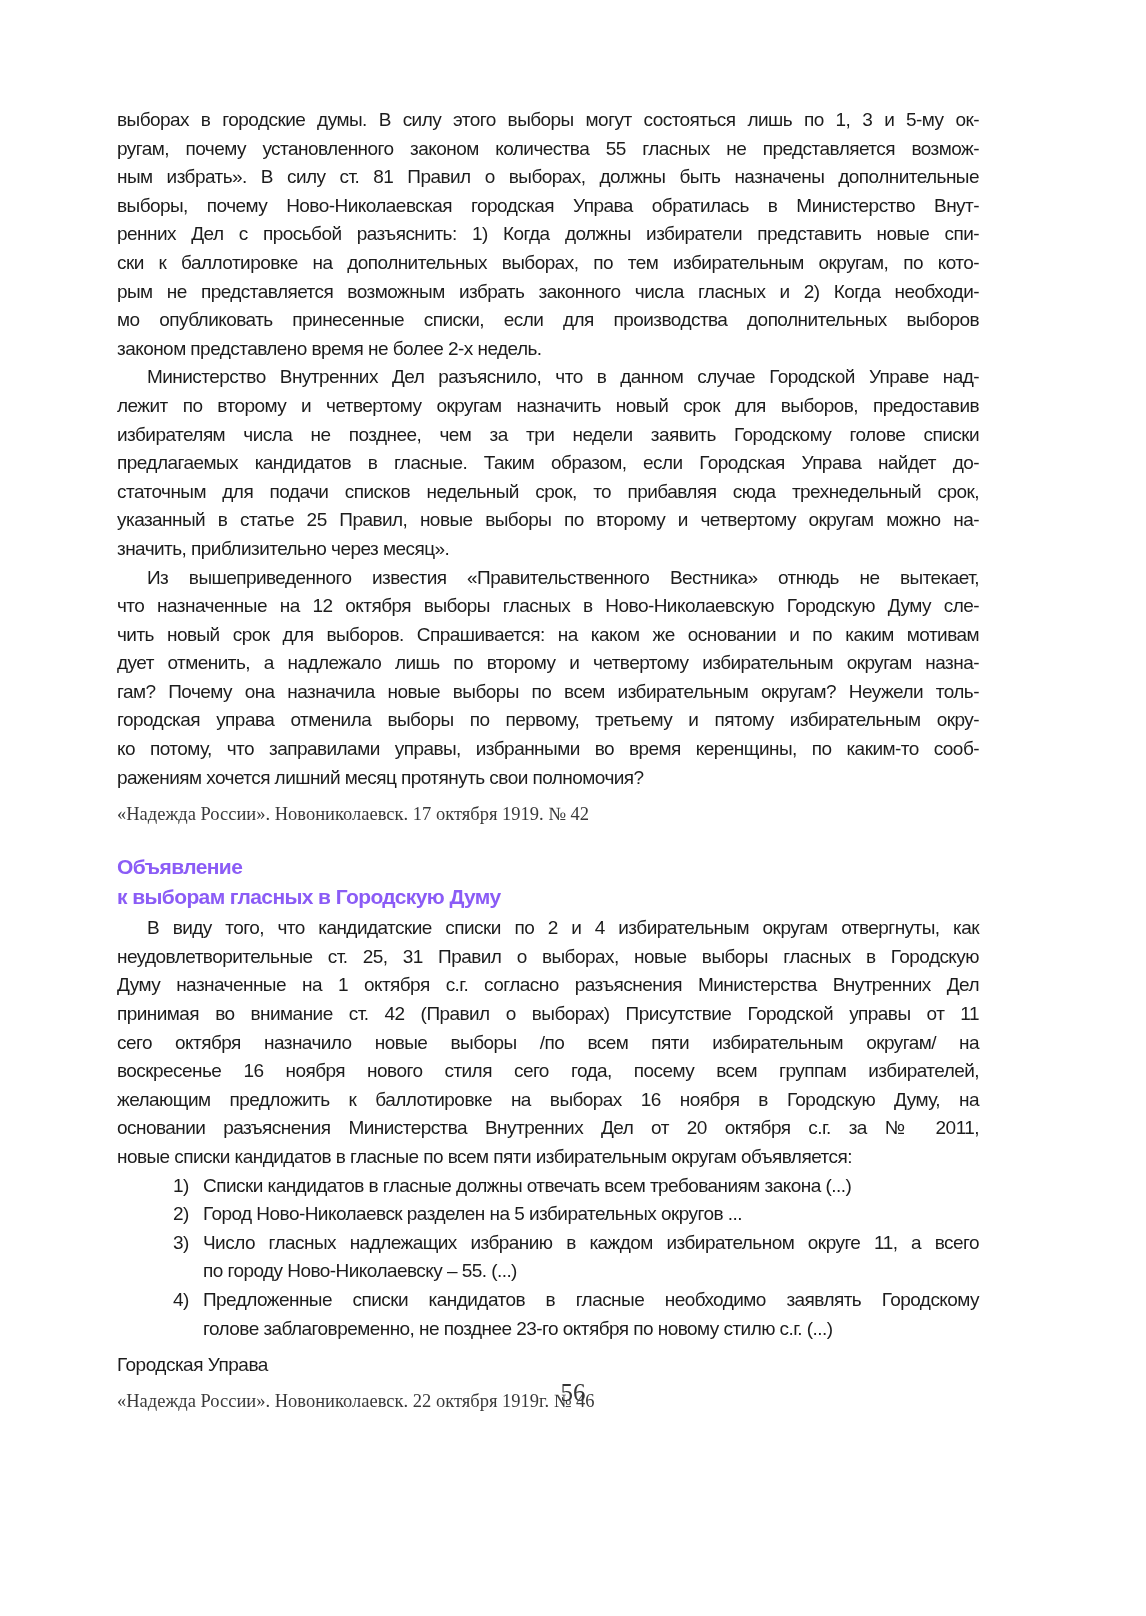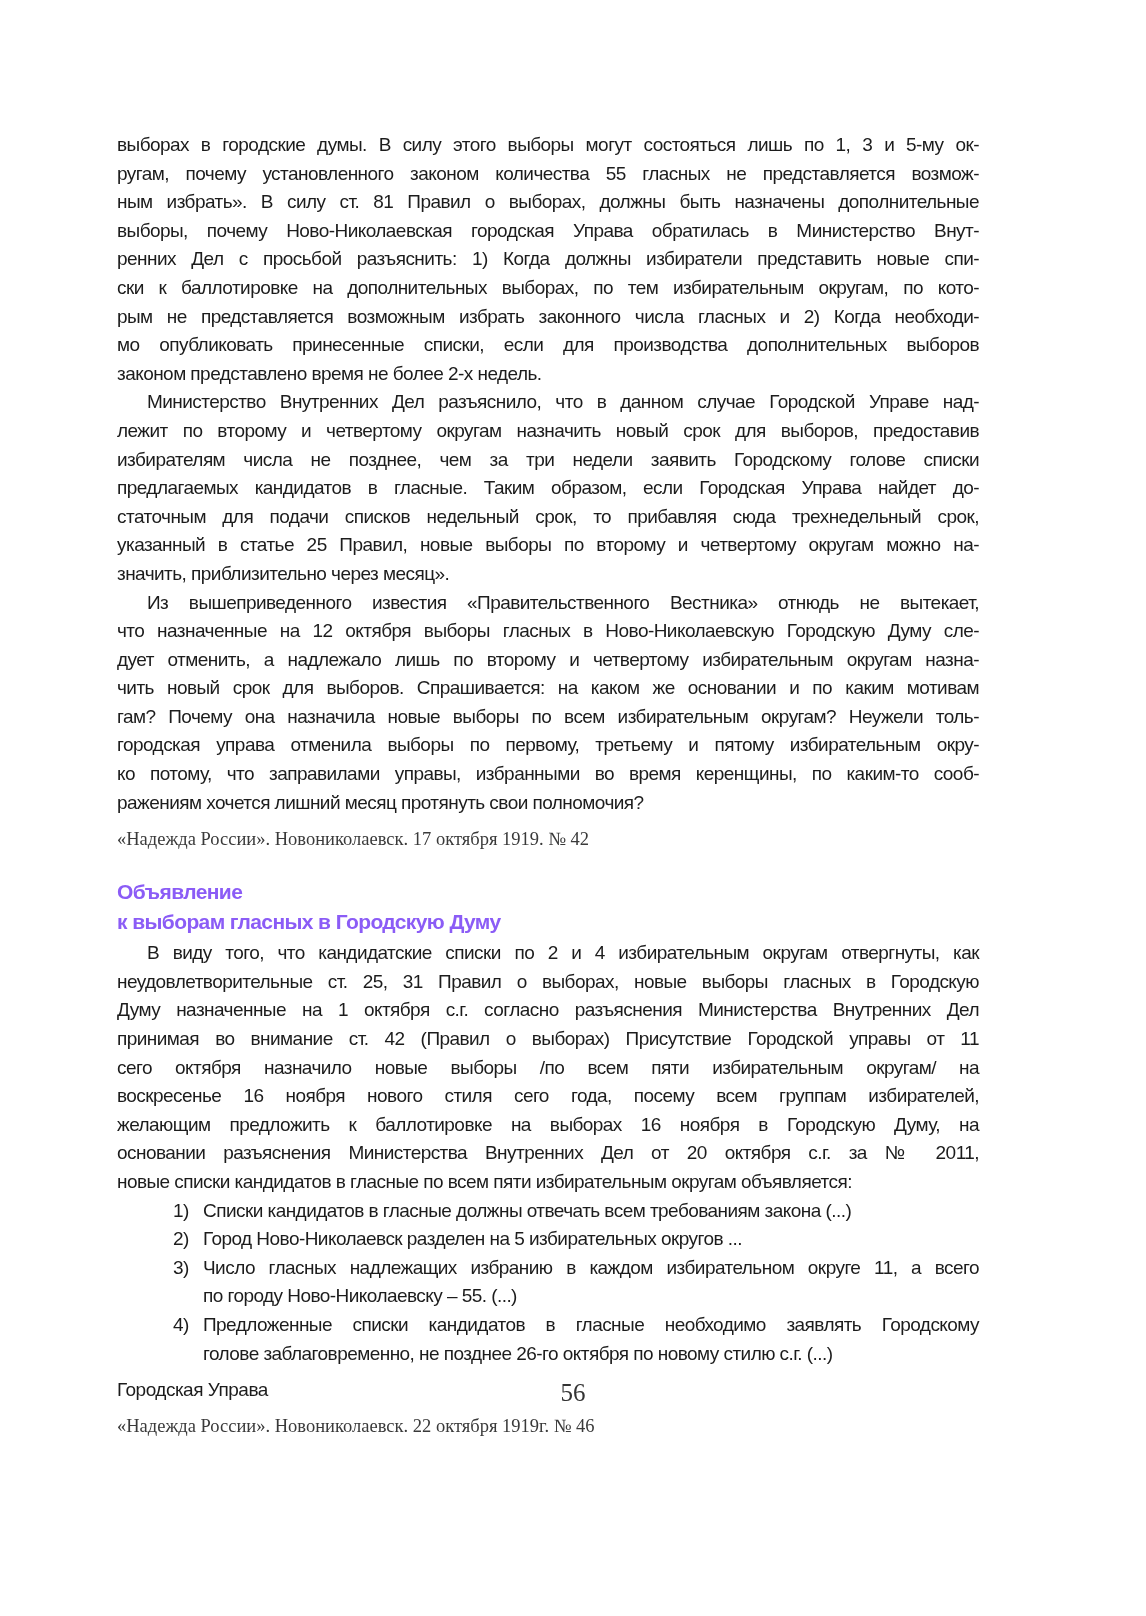--- a/index.html
+++ b/index.html
@@ -1,18 +1,18 @@
 <!DOCTYPE html>
 <html><head>
   <meta charset="utf-8">
   <style>
     html, body { margin: 0; padding: 0; background: #ffffff; }
     body { width: 1146px; height: 1616px; position: relative; overflow: hidden; }
     .page {
-      position: absolute; left: 117px; top: 131px; width: 862px;
+      position: absolute; left: 117px; top: 106px; width: 862px;
       color: #1c1c1c;
     }
     .body-text {
       font-family: "Liberation Sans", sans-serif;
       font-size: 19px;
       line-height: 28.6px;
       letter-spacing: -0.55px;
       transform-origin: left top;
     }
     .line {
@@ -86,22 +86,22 @@
       <span class="line">избирателям числа не позднее, чем за три недели заявить Городскому голове списки</span>
       <span class="line">предлагаемых кандидатов в гласные. Таким образом, если Городская Управа найдет до-</span>
       <span class="line">статочным для подачи списков недельный срок, то прибавляя сюда трехнедельный срок,</span>
       <span class="line">указанный в статье 25 Правил, новые выборы по второму и четвертому округам можно на-</span>
       <span class="line last">значить, приблизительно через месяц».</span>
     </p>
 
     <p class="para">
       <span class="line indent">Из вышеприведенного известия «Правительственного Вестника» отнюдь не вытекает,</span>
       <span class="line">что назначенные на 12 октября выборы гласных в Ново-Николаевскую Городскую Думу сле-</span>
+      <span class="line">чить новый срок для выборов. Спрашивается: на каком же основании и по каким мотивам</span>
       <span class="line">дует отменить, а надлежало лишь по второму и четвертому избирательным округам назна-</span>
-      <span class="line">чить новый срок для выборов. Спрашивается: на каком же основании и по каким мотивам</span>
       <span class="line">гам? Почему она назначила новые выборы по всем избирательным округам? Неужели толь-</span>
       <span class="line">городская управа отменила выборы по первому, третьему и пятому избирательным окру-</span>
       <span class="line">ко потому, что заправилами управы, избранными во время керенщины, по каким-то сооб-</span>
       <span class="line last">ражениям хочется лишний месяц протянуть свои полномочия?</span>
     </p>
   </div>
 
   <div class="citation">«Надежда России». Новониколаевск. 17 октября 1919. № 42</div>
 
   <h2 class="heading" style="margin-bottom:0;">
@@ -132,21 +132,21 @@
         <span class="line last">Город Ново-Николаевск разделен на 5 избирательных округов ...</span>
       </li>
       <li class="list-item">
         <span class="num">3)</span>
         <span class="line">Число гласных надлежащих избранию в каждом избирательном округе 11, а всего</span>
         <span class="line last">по городу Ново-Николаевску – 55. (...)</span>
       </li>
       <li class="list-item">
         <span class="num">4)</span>
         <span class="line">Предложенные списки кандидатов в гласные необходимо заявлять Городскому</span>
-        <span class="line last">голове заблаговременно, не позднее 26-го октября по новому стилю с.г. (...)</span>
+        <span class="line last">голове заблаговременно, не позднее 23-го октября по новому стилю с.г. (...)</span>
       </li>
     </ol>
   </div>
 
   <div class="signature">Городская Управа</div>
   <div class="citation">«Надежда России». Новониколаевск. 22 октября 1919г. № 46</div>
 </div>
 
 <div class="page-number">56</div>
 

